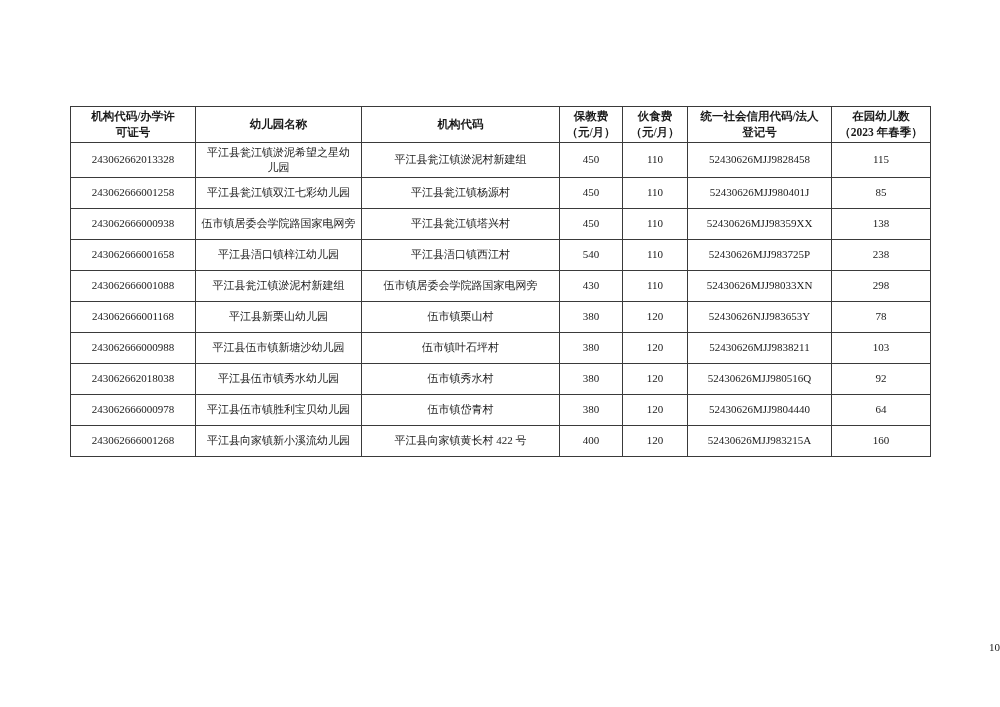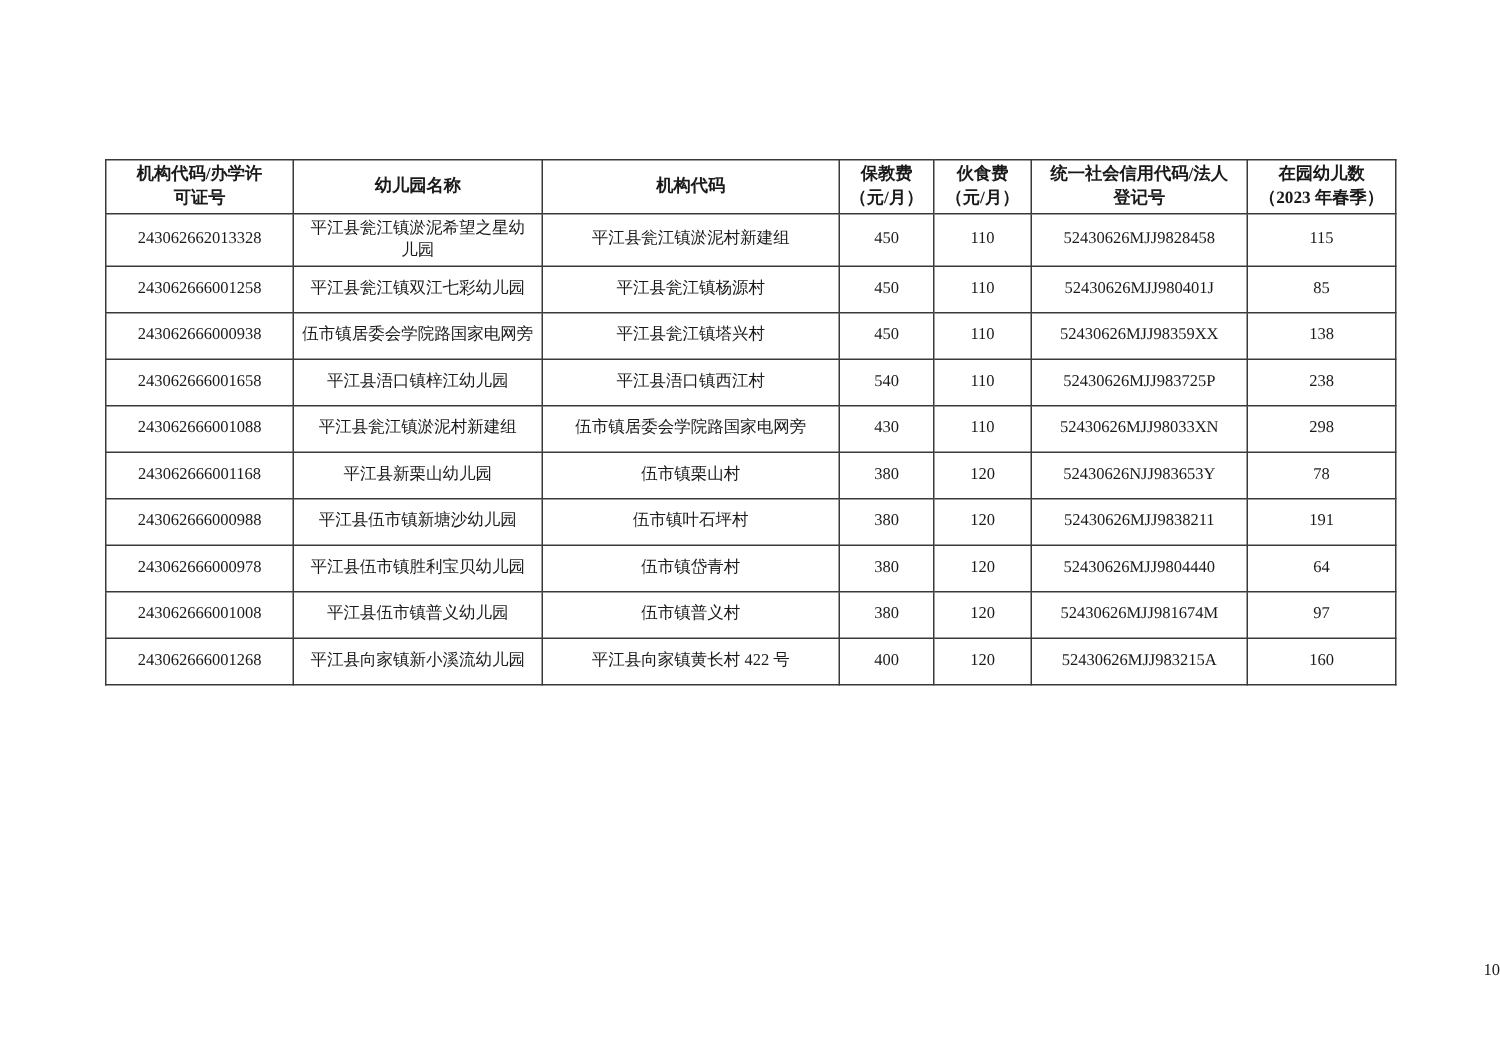--- a/index.html
+++ b/index.html
@@ -148,45 +148,45 @@
     </tr>
 
 
     <tr>
       <td>243062666000988</td>
       <td>平江县伍市镇新塘沙幼儿园</td>
       <td>伍市镇叶石坪村</td>
       <td>380</td>
       <td>120</td>
       <td>52430626MJJ9838211</td>
-      <td>191</td>
-    </tr>
-
-
+      <td>103</td>
+    </tr>
+
+
+    <tr>
+      <td>243062662018038</td>
+      <td>平江县伍市镇秀水幼儿园</td>
+      <td>伍市镇秀水村</td>
+      <td>380</td>
+      <td>120</td>
+      <td>52430626MJJ980516Q</td>
+      <td>92</td>
+    </tr>
 
     <tr>
       <td>243062666000978</td>
       <td>平江县伍市镇胜利宝贝幼儿园</td>
       <td>伍市镇岱青村</td>
       <td>380</td>
       <td>120</td>
       <td>52430626MJJ9804440</td>
       <td>64</td>
     </tr>
 
 
-    <tr>
-      <td>243062666001008</td>
-      <td>平江县伍市镇普义幼儿园</td>
-      <td>伍市镇普义村</td>
-      <td>380</td>
-      <td>120</td>
-      <td>52430626MJJ981674M</td>
-      <td>97</td>
-    </tr>
 
     <tr>
       <td>243062666001268</td>
       <td>平江县向家镇新小溪流幼儿园</td>
       <td>平江县向家镇黄长村 422 号</td>
       <td>400</td>
       <td>120</td>
       <td>52430626MJJ983215A</td>
       <td>160</td>
     </tr>

